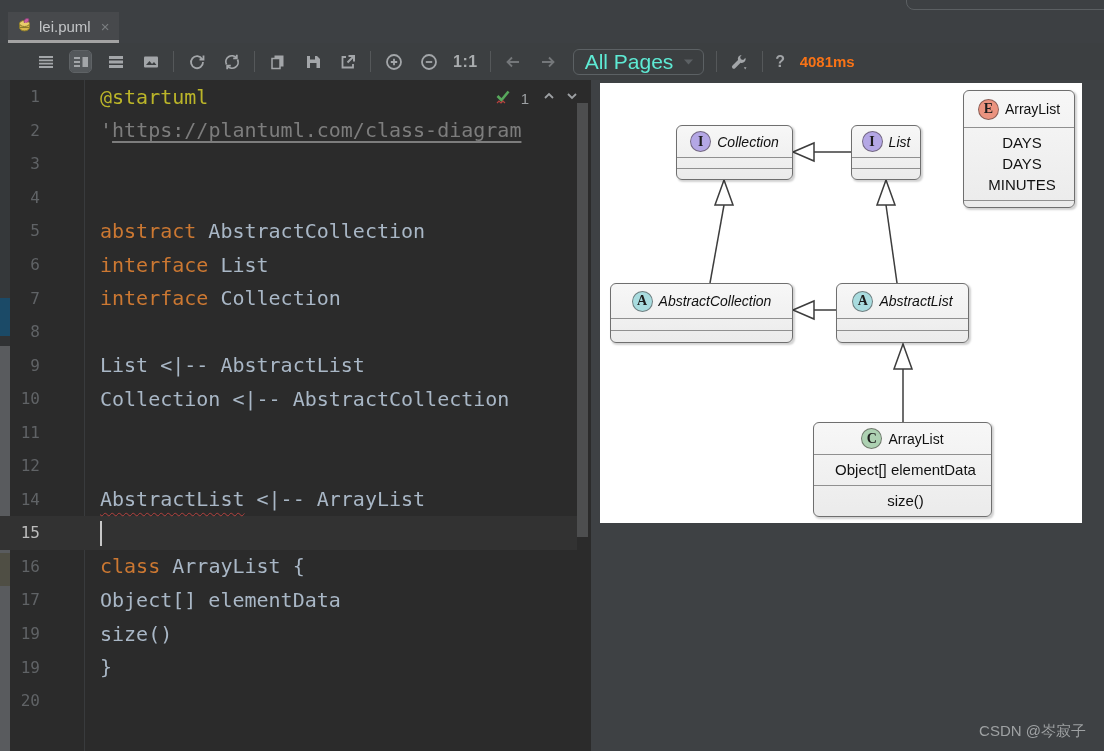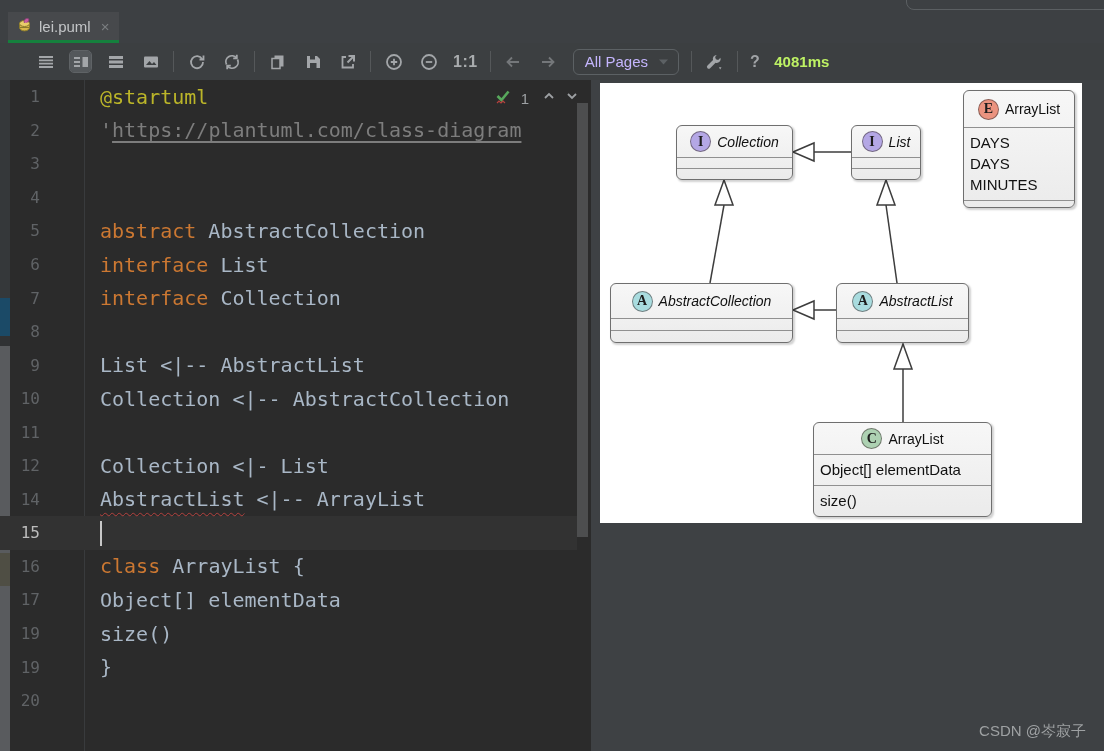--- a/index.html
+++ b/index.html
@@ -6,40 +6,40 @@
   html,body { width:1104px; height:751px; overflow:hidden; background:#3c3f41;
               font-family:"Liberation Sans", sans-serif; }
   .app { position:relative; width:1104px; height:751px; background:#3c3f41; }
 
   
   .topstrip { position:absolute; left:0; top:0; width:1104px; height:12px; background:#3d4043; overflow:hidden; }
   .topstrip-fragment { position:absolute; left:906px; top:-16px; width:260px; height:26px;
                        border:1px solid #5b5f62; border-radius:8px; }
   .tabbar { position:absolute; left:0; top:12px; width:1104px; height:31px; background:#3d4043; }
   .tab { position:absolute; left:8px; top:0; height:31px; padding:0 10px 0 9px; background:#47494c;
-         display:flex; align-items:center; gap:7px; border-bottom:3px solid #15803d; cursor:default; }
+         display:flex; align-items:center; gap:7px; border-bottom:3px solid #a3a3a3; cursor:default; }
   .tab-title { color:#c3c5c7; font-size:15px; }
   .tab-close { color:#7b7e81; font-size:15px; line-height:1; margin-left:3px; }
 
   
   .toolbar { position:absolute; left:0; top:43px; width:1104px; height:37px; background:#3c3f41;
              display:flex; align-items:center; padding-left:35px; }
   .tb-group { display:flex; align-items:center; gap:14px; }
   .tb-sep { width:1px; height:21px; background:#55585a; margin:0 12px; }
   .tb-item { width:21px; height:21px; display:flex; align-items:center; justify-content:center;
              border-radius:4px; flex:none; }
   .tb-item svg { display:block; }
   .tb-item.selected { background:#54585b; outline:1px solid #5f6366; }
   .tb-item.disabled svg { opacity:.55; }
   .tb-text { color:#a9acae; font-size:16px; font-weight:bold; letter-spacing:.5px; }
-  .tb-time { color:#bef264; font-size:15px; font-weight:bold; }
+  .tb-time { color:#f97316; font-size:15px; font-weight:bold; }
   .tb-help { color:#a1a4a7; font-size:16px; font-weight:bold; width:auto; }
   .pages-box { height:26px; min-width:106px; border:1px solid #5c6164; border-radius:6px;
                display:flex; align-items:center; gap:10px; padding:0 9px 0 11px; }
-  .pages-box span { color:#c4b5fd; font-size:15px; }
+  .pages-box span { color:#5eead4; font-size:21px; }
 
   
   .editor-pane { position:absolute; left:0; top:80px; width:591px; height:671px; background:#2b2b2b; overflow:hidden; }
   .gutter-divider { position:absolute; left:84px; top:0; width:1px; height:671px; background:#393b3d; }
   .rows { position:absolute; left:0; top:0; width:577px; }
   .row { display:flex; align-items:center; height:33.55px; white-space:pre; }
   .row.caret-row { background:#323232; }
   .ln { flex:none; width:40px; text-align:right; font-family:"DejaVu Sans Mono", monospace;
         font-size:16px; color:#606366; padding-left:10px; }
   .row.caret-row .ln { color:#bcbcbc; }
@@ -74,21 +74,21 @@
              background:linear-gradient(180deg,#f7f7f7,#ebebeb);
              border:1.5px solid #6f6f6f; border-radius:6px;
              box-shadow:1.5px 1.5px 2px rgba(0,0,0,.18); overflow:hidden; }
   .uml-title { flex:none; display:flex; align-items:center; justify-content:center; gap:6px; padding:0 6px; }
   .uml-name { font-size:14px; color:#111; }
   .uml-name.it { font-style:italic; }
   .uml-circle { flex:none; width:21px; height:21px; border-radius:50%; border:1px solid rgba(60,50,50,.55);
                 display:flex; align-items:center; justify-content:center;
                 font-family:"Liberation Serif", serif; font-size:14px; font-weight:600; color:#1d1d1d; }
   .uml-sec { border-top:1px solid #909090; flex:1; min-height:8px; }
-  .uml-sec.members { flex:none; padding:4px 0 5px 6px; font-size:15px; color:#111; line-height:21px; }
+  .uml-sec.members { flex:none; padding:4px 0 5px 6px; font-size:15px; color:#111; line-height:21px;text-align:center; }
   .watermark { position:absolute; right:18px; bottom:10px; color:#9ea1a3; font-size:15px; }
 </style>
 </head>
 <body>
 
 <div class="app">
 
   <div class="topstrip">
     <div class="topstrip-fragment"></div>
   </div>
@@ -236,21 +236,21 @@
         <div class="row"><span class="ln">2</span><span class="code-text"><span class="seg-comment">'</span><span class="seg-link">https://plantuml.com/class-diagram</span></span></div>
         <div class="row"><span class="ln">3</span><span class="code-text"></span></div>
         <div class="row"><span class="ln">4</span></div>
         <div class="row"><span class="ln">5</span><span class="code-text"><span class="seg-kw">abstract</span><span class="seg-pl"> AbstractCollection</span></span></div>
         <div class="row"><span class="ln">6</span><span class="code-text"><span class="seg-kw">interface</span><span class="seg-pl"> List</span></span></div>
         <div class="row"><span class="ln">7</span><span class="code-text"><span class="seg-kw">interface</span><span class="seg-pl"> Collection</span></span></div>
         <div class="row"><span class="ln">8</span><span class="code-text"></span></div>
         <div class="row"><span class="ln">9</span><span class="code-text"><span class="seg-pl">List &lt;|-- AbstractList</span></span></div>
         <div class="row"><span class="ln">10</span><span class="code-text"><span class="seg-pl">Collection &lt;|-- AbstractCollection</span></span></div>
         <div class="row"><span class="ln">11</span><span class="code-text"></span></div>
-        <div class="row"><span class="ln">12</span><span class="code-text"><span class="seg-pl">Collection &lt;|- List</span></span></div>
+        <div class="row"><span class="ln">12</span></div>
         <div class="row"><span class="ln">14</span><span class="code-text"><span class="seg-typo">AbstractList</span><span class="seg-pl"> &lt;|-- ArrayList</span></span></div>
         <div class="row caret-row"><span class="ln">15</span><span class="code-text"><span class="caret"></span></span></div>
         <div class="row"><span class="ln">16</span><span class="code-text"><span class="seg-kw">class</span><span class="seg-pl"> ArrayList {</span></span></div>
         <div class="row"><span class="ln">17</span><span class="code-text"><span class="seg-pl">Object[] elementData</span></span></div>
         <div class="row"><span class="ln">19</span><span class="code-text"><span class="seg-pl">size()</span></span></div>
         <div class="row"><span class="ln">19</span><span class="code-text"><span class="seg-pl">}</span></span></div>
         <div class="row"><span class="ln">20</span><span class="code-text"></span></div>
       </div>
     <div class="inspection">
       <span>

